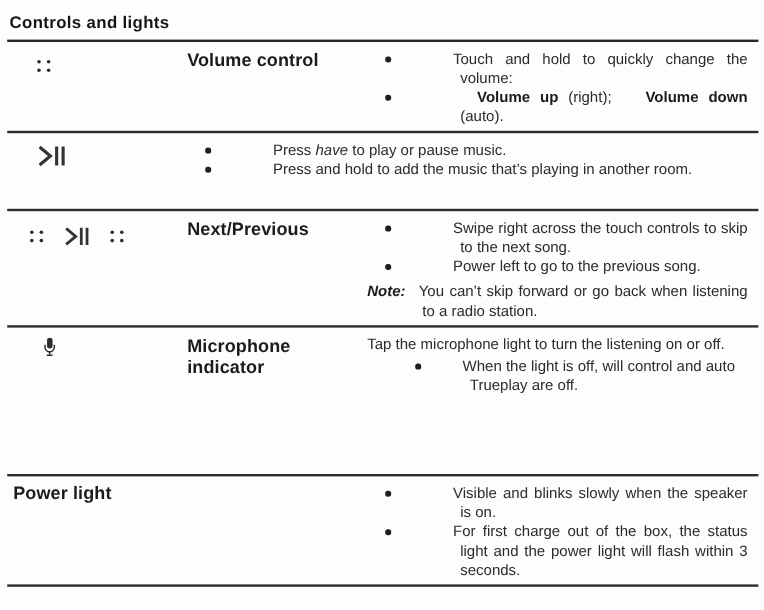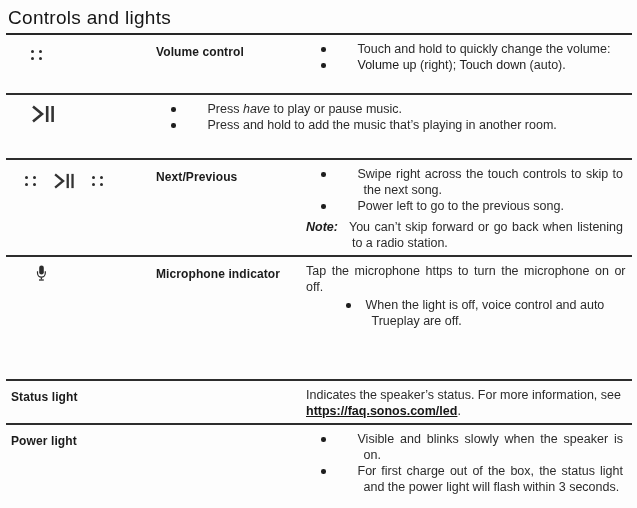--- a/index.html
+++ b/index.html
@@ -1,41 +1,41 @@
 <!DOCTYPE html>
 <html><head>
 <meta charset="utf-8">
 <style>
   html,body{margin:0;padding:0;background:#ffffff;}
   .page{
     width:637px;height:508px;background:#fdfdfd;position:relative;overflow:hidden;
     font-family:"Liberation Sans",sans-serif;color:#2b2b2b;box-sizing:border-box;
   }
   .title{
-    font-size:19px;font-weight:normal;color:#151515;margin:7px 0 0 8px;
+    font-size:14px;font-weight:bold;color:#151515;margin:7px 0 0 8px;
     letter-spacing:.3px;line-height:22px;
   }
   .table{margin:4px 5px 0 6px;border-top:2px solid #262626;}
   .row{display:flex;border-bottom:2px solid #2d2d2d;box-sizing:border-box;}
   .r1{min-height:60px}.r2{min-height:65px}.r3{min-height:93px}
   .r4{min-height:124px}.r5{min-height:40px}.r6{min-height:88px}
   .c1{flex:0 0 150px;box-sizing:border-box;padding-left:25px;}
   .c1.narrowpad{padding-left:19px;}
   .c2{flex:0 0 150px;box-sizing:border-box;padding-top:7px;}
   .cwide{flex:0 0 300px;box-sizing:border-box;padding:6px 0 0 5px;}
-  .lbl{font-weight:bold;font-size:12px;color:#1b1b1b;letter-spacing:.1px;}
+  .lbl{font-weight:bold;font-size:15px;color:#1b1b1b;letter-spacing:.1px;}
   .c3{
     flex:1;box-sizing:border-box;padding:6px 9px 4px 0;
     font-size:12.5px;line-height:16px;color:#2b2b2b;
   }
-  .b{font-weight:normal;color:#1b1b1b;}
+  .b{font-weight:bold;color:#1b1b1b;margin-left:20px;}
   .i{font-style:italic;}
   .lnk{font-weight:bold;text-decoration:underline;color:#161616;cursor:pointer;}
   
-  .bullet-row{display:flex;}
+  .bullet-row{display:flex;gap:20px;}
   .bdot{flex:none;width:4.5px;height:4.5px;border-radius:50%;background:#1e1e1e;margin:6px 0 0 15px;}
   .btxt{flex:1;margin-left:32px;text-align:justify;padding-left:6px;text-indent:-6px;}
   .nested .bdot{margin-left:40px;}
   .nested .btxt{flex:none;width:254px;margin-left:15px;text-align:left;}
   .intro{text-align:justify;margin:0 0 2px 0;}
   .note-row{display:flex;margin-top:5px;}
   .note-lbl{font-weight:bold;flex:none;color:#1b1b1b;font-style:italic;}
   .note-txt{flex:1;margin-left:11px;text-align:justify;padding-left:3px;text-indent:-3px;}
   .plain{text-align:left;}
   
@@ -70,21 +70,21 @@
       <div class="c2">
         <span class="lbl">Volume control</span>
       </div>
       <div class="c3">
         <div class="bullet-row">
           <span class="bdot"></span>
           <div class="btxt"><span>Touch and hold to quickly change the volume:</span></div>
         </div>
         <div class="bullet-row">
           <span class="bdot"></span>
-          <div class="btxt"><span class="b">Volume up</span><span> (right); </span><span class="b">Touch down</span><span> (auto).</span></div>
+          <div class="btxt"><span class="b">Volume up</span><span> (right); </span><span class="b">Volume down</span><span> (auto).</span></div>
         </div>
       </div>
     </div>
 
     <div class="row r2">
       <div class="c1">
         <div class="icon-wrap2">
           <svg width="24" height="18" viewBox="0 0 24 18">
             <path d="M2 1.5 L11 9 L2 16.5" fill="none" stroke="#333" stroke-width="2.6"></path>
             <line x1="16.2" y1="1" x2="16.2" y2="17" stroke="#333" stroke-width="2.6"></line>
@@ -155,36 +155,28 @@
             <path d="M2.5 6.2 v1.9 c0 2.3 1.8 4.1 3.9 4.1 s3.9 -1.8 3.9 -4.1 V6.2" fill="none" stroke="#2c2c2c" stroke-width="1.2"></path>
             <line x1="6.4" y1="12.3" x2="6.4" y2="14.4" stroke="#2c2c2c" stroke-width="1.3"></line>
             <line x1="4" y1="15" x2="8.8" y2="15" stroke="#2c2c2c" stroke-width="1.3"></line>
           </svg>
         </div>
       </div>
       <div class="c2">
         <span class="lbl">Microphone indicator</span>
       </div>
       <div class="c3">
-        <div class="intro"><span>Tap the microphone https to turn the microphone on or off.</span></div>
+        <div class="intro"><span>Tap the microphone light to turn the listening on or off.</span></div>
         <div class="bullet-row nested">
           <span class="bdot"></span>
-          <div class="btxt"><span>When the light is off, voice control and auto Trueplay are off.</span></div>
+          <div class="btxt"><span>When the light is off, will control and auto Trueplay are off.</span></div>
         </div>
       </div>
     </div>
 
-    <div class="row r5">
-      <div class="cwide">
-        <span class="lbl">Status light</span>
-      </div>
-      <div class="c3">
-        <div class="plain"><span>Indicates the speaker’s status. For more information, see </span><a class="lnk">https://faq.sonos.com/led</a><span>.</span></div>
-      </div>
-    </div>
 
     <div class="row r6">
       <div class="cwide">
         <span class="lbl">Power light</span>
       </div>
       <div class="c3">
         <div class="bullet-row">
           <span class="bdot"></span>
           <div class="btxt"><span>Visible and blinks slowly when the speaker is on.</span></div>
         </div>

